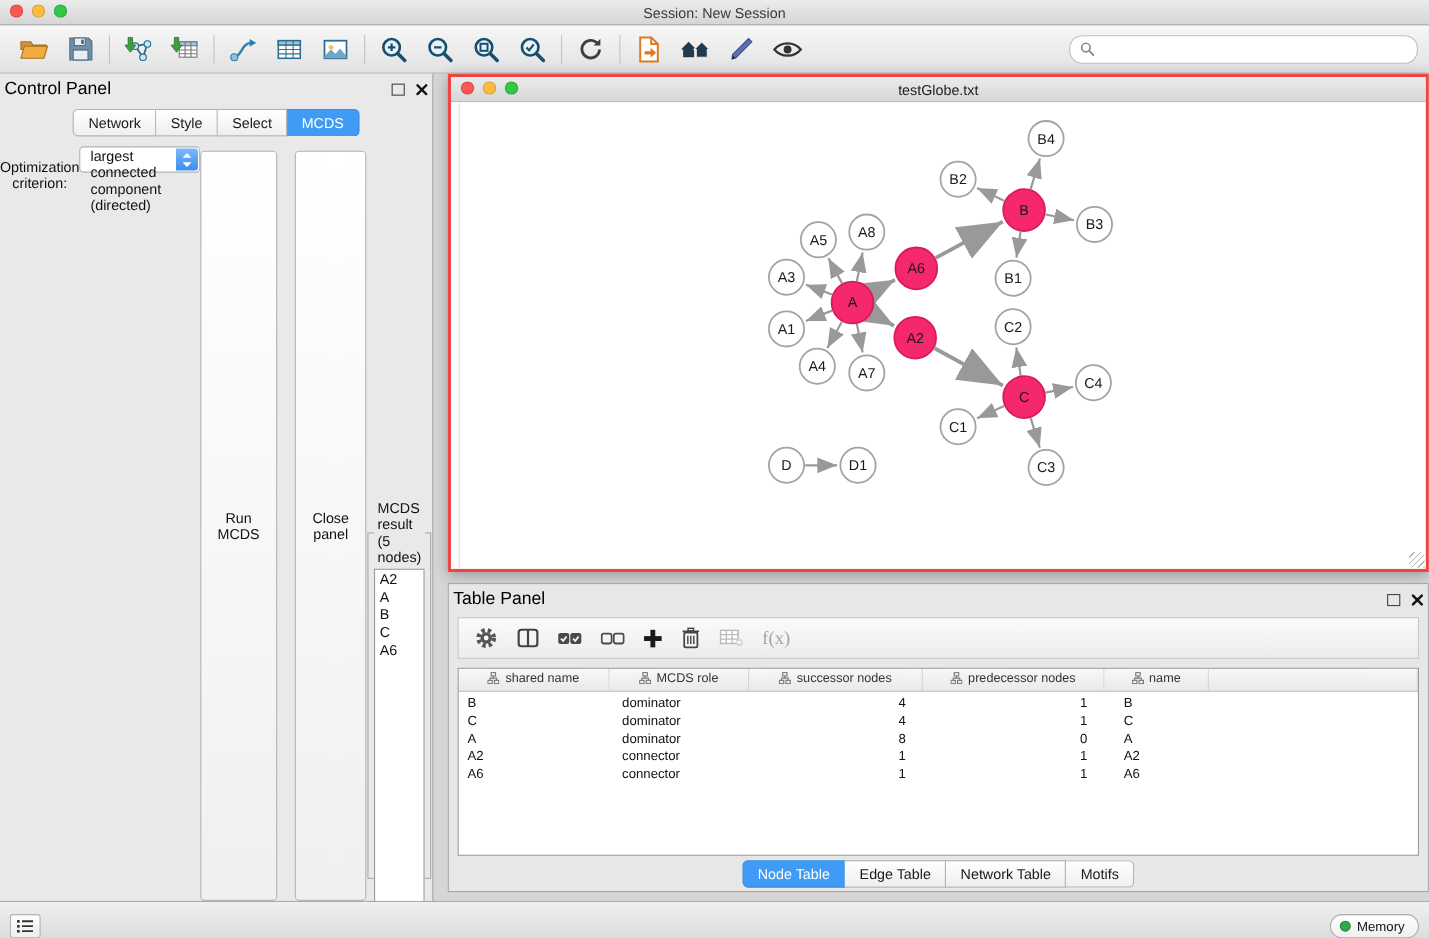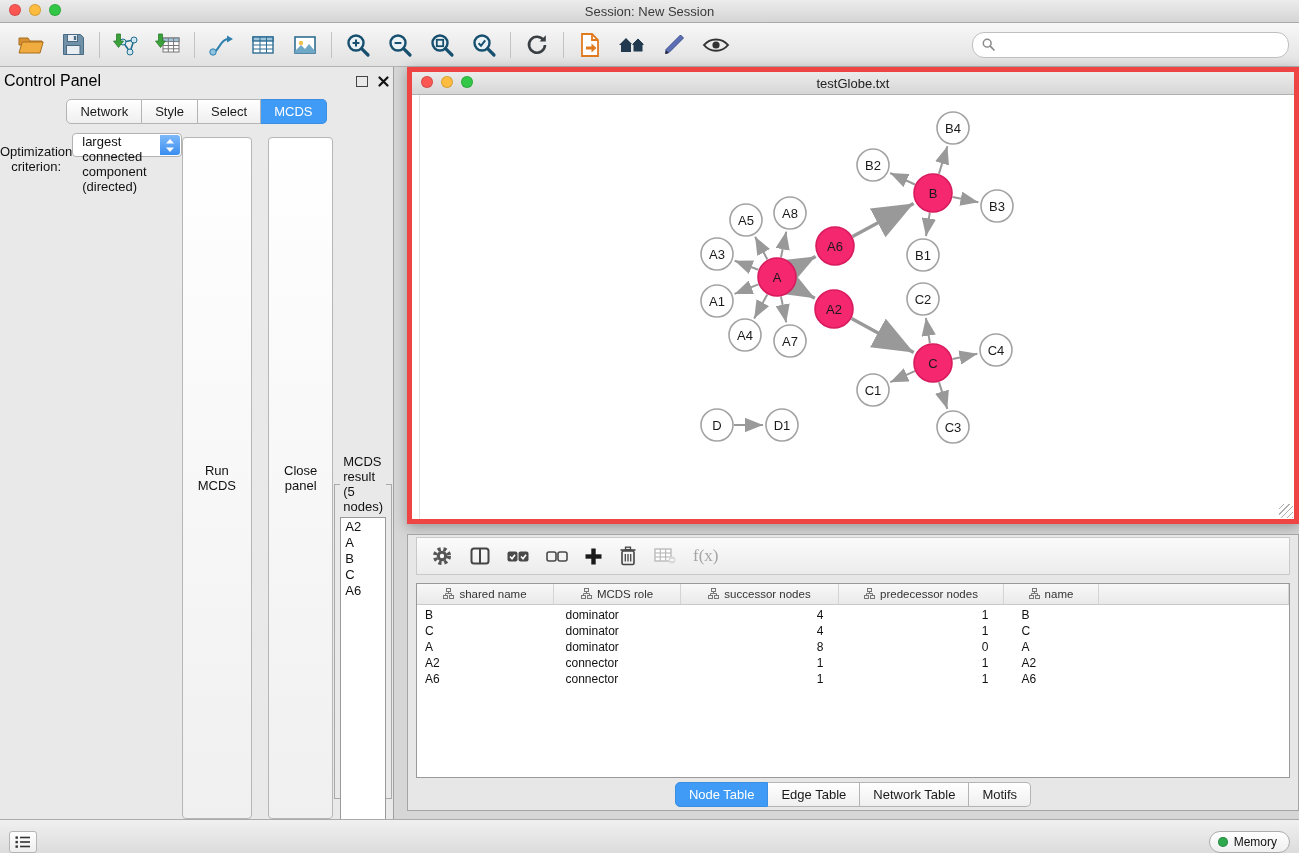--- a/index.html
+++ b/index.html
@@ -42,21 +42,21 @@
   .btn{padding:3px 15px;font-size:13px;color:#111;background:linear-gradient(#ffffff,#f0f0f0);border:1px solid #b6b6b6;border-radius:4px;font-family:inherit}
   .result-fieldset{margin:auto 1px 20px;height:345px;border:1px solid #a9a9a9;padding:3px 5px 3px;box-sizing:border-box}
   .result-fieldset legend{font-size:13px;color:#111;padding:0 3px}
   .result-list{height:318px;background:#fff;border:1px solid #9a9a9a;overflow:auto;padding:1px 4px;font-size:13px;color:#111}
   .result-item{line-height:16px}
 
   
   .right-area{flex:1;display:flex;flex-direction:column;padding-left:13px;min-width:0}
 
   
-  .network-window{height:447px;flex:none;display:flex;flex-direction:column;border:5px solid #ef4444;box-shadow:0 3px 12px rgba(0,0,0,.3);background:#fff}
+  .network-window{height:447px;flex:none;display:flex;flex-direction:column;border:3px solid #ef4444;box-shadow:0 3px 12px rgba(0,0,0,.3);background:#fff}
   .nw-titlebar{height:22px;background:linear-gradient(#ececec,#d6d6d6);border-bottom:1px solid #b0b0b0;position:relative;display:flex;align-items:center;justify-content:center;flex:none}
   .nw-title{font-size:13px;color:#222}
   .nw-canvas{flex:1;background:#fff;position:relative;overflow:hidden}
   .left-gutter{position:absolute;left:7px;top:0;bottom:0;width:1px;background:#e0e0e0}
   .resize-grip{position:absolute;right:1px;bottom:1px;width:14px;height:14px;background:repeating-linear-gradient(135deg,transparent 0 3px,#b0b0b0 3px 4px)}
 
   
   .table-panel{flex:1;margin-top:10px;margin-bottom:8px;background:#e7e7e7;border:1px solid #a5a5a5;display:flex;flex-direction:column;min-height:0}
   .tp-toolbar{height:36px;flex:none;background:linear-gradient(#fbfbfb,#ececec);border:1px solid #c9c9c9;margin:2px 8px 0;display:flex;align-items:center;gap:17px;padding:0 14px}
   .tp-tool-btn{background:none;border:none;padding:0;display:flex;align-items:center;justify-content:center}
@@ -403,20 +403,31 @@
               <g>
                 <circle cx="541" cy="332" r="16" fill="#ffffff" stroke="#a3a3a3" stroke-width="1.6"></circle>
                 <text x="541" y="332" text-anchor="middle" dominant-baseline="central" font-size="13" font-family="Liberation Sans, sans-serif" fill="#1a1a1a">C3</text>
               </g>
             </svg>
           <div class="resize-grip"></div>
         </div>
       </div>
 
       <div class="table-panel">
+        <div class="panel-header">
+          <span>Table Panel</span>
+          <span class="win-ctrls">
+            <span class="float-icon"></span>
+            <span class="close-x">
+                <svg width="11" height="11" viewBox="0 0 11 11">
+                  <path d="M1.5 1.5 L9.5 9.5 M9.5 1.5 L1.5 9.5" stroke="#111" stroke-width="2.2" stroke-linecap="round"></path>
+                </svg>
+              </span>
+          </span>
+        </div>
         <div class="tp-toolbar">
           <button class="tp-tool-btn">
             <svg width="22" height="22" viewBox="0 0 22 22">
                 <circle cx="11" cy="11" r="7" fill="none" stroke="#555" stroke-width="4" stroke-dasharray="3 2.7"></circle>
                 <circle cx="11" cy="11" r="5.2" fill="#555"></circle>
                 <circle cx="11" cy="11" r="2.2" fill="#fbfbfb"></circle>
               </svg>
           </button>
           <button class="tp-tool-btn">
             <svg width="20" height="18" viewBox="0 0 20 18">

